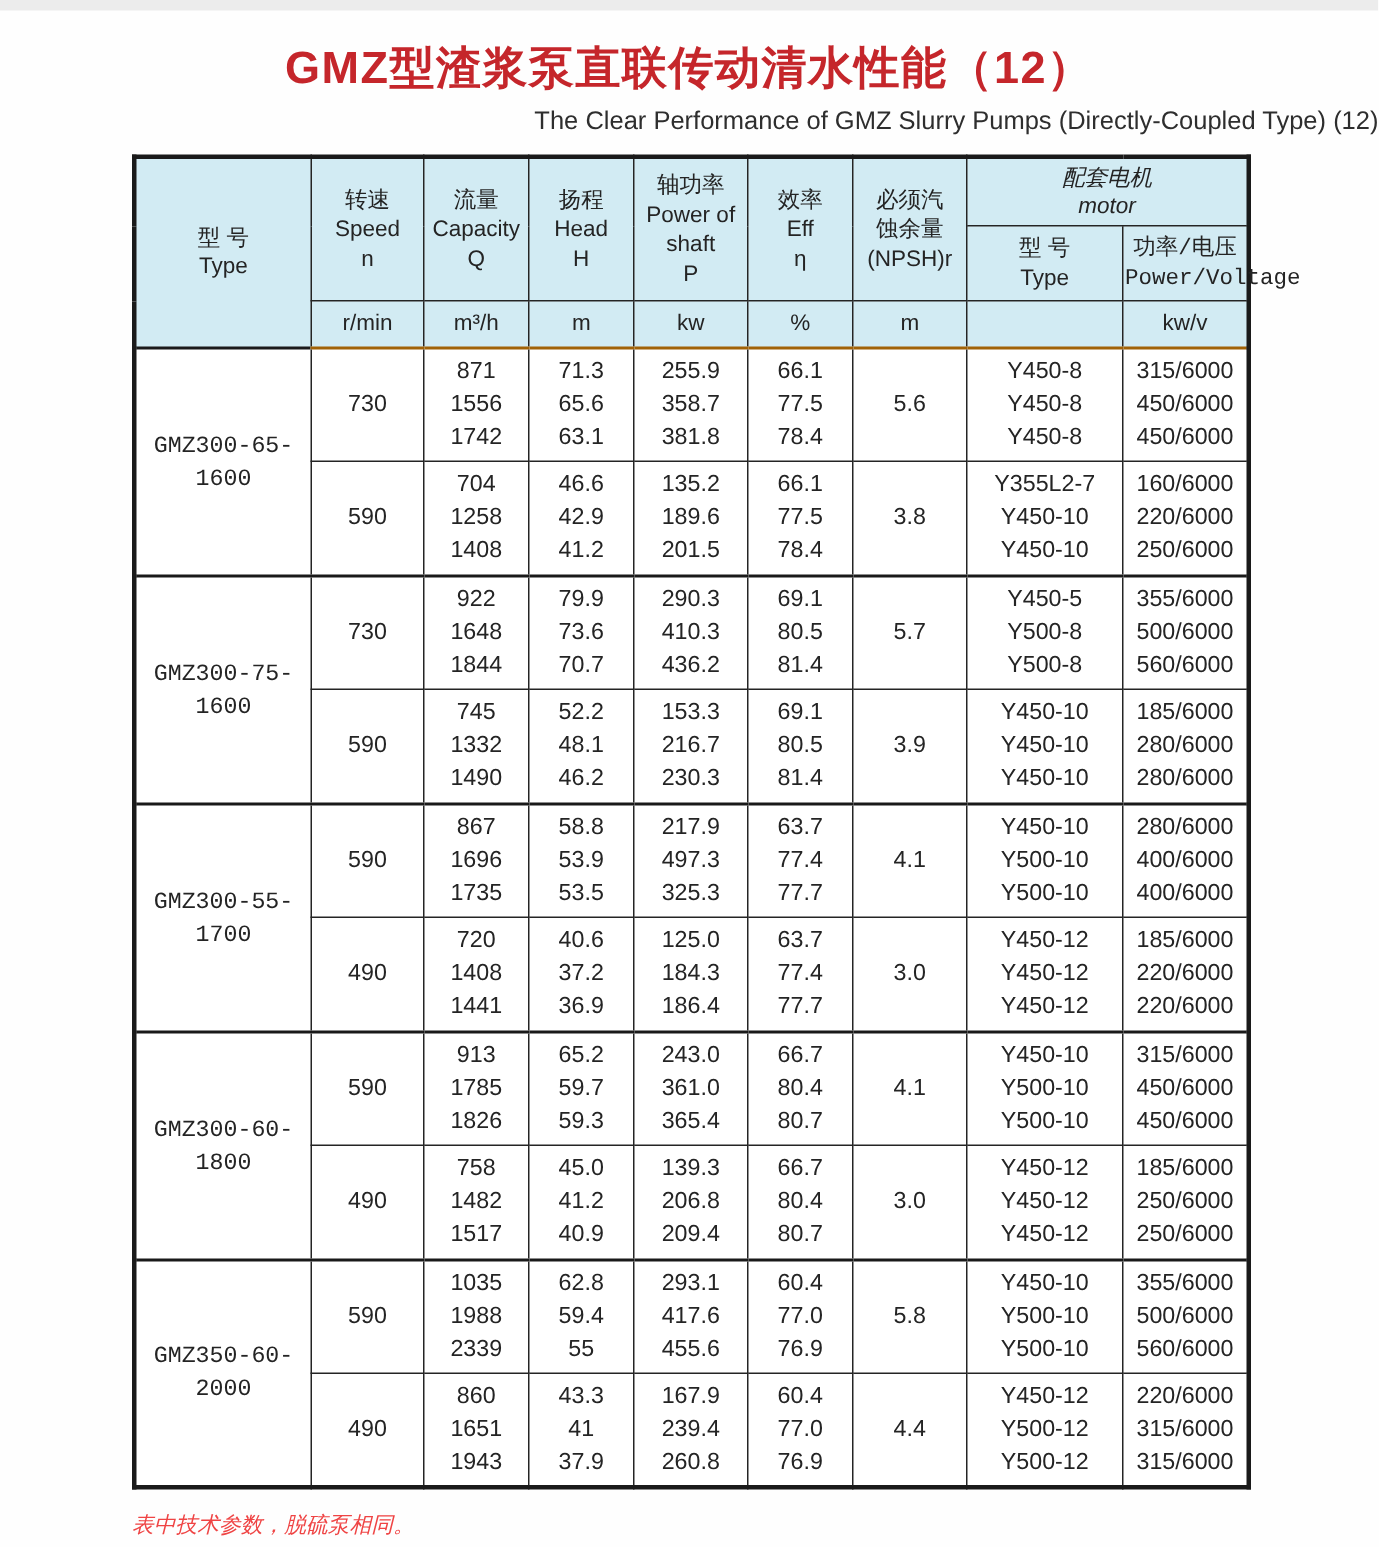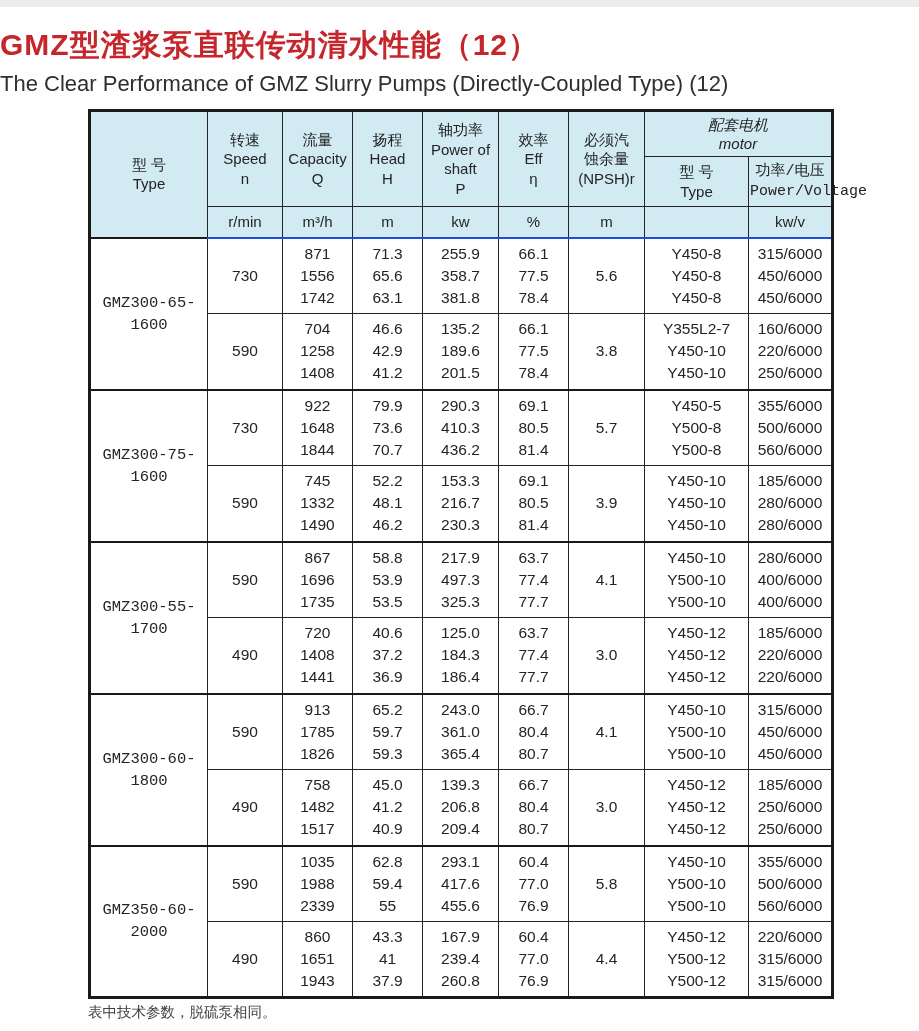--- a/index.html
+++ b/index.html
@@ -7,29 +7,30 @@
   body {
     width: 919px; height: 1031px;
     background: #fdfdfd;
     font-family: "Liberation Sans", "DejaVu Sans", sans-serif;
     color: #242424;
   }
   .page { position: relative; width: 919px; height: 1031px; background: #fefefe; overflow: hidden; }
   .top-strip { height: 7px; background: #ececec; }
   .title {
     margin-top: 18px;
+    text-align: center;
     font-size: 30px;
     font-weight: bold;
     letter-spacing: 1px;
     color: #c5262b;
   }
   .subtitle {
     margin-top: 5px;
-    text-align: left;
-    font-size: 22px;
+    text-align: right;
+    font-size: 17px;
     color: #2e2e2e;
   }
   .tbl-wrap { width: 743px; margin: 12px auto 0 auto; }
   table.perf {
     width: 743px;
     table-layout: fixed;
     border-collapse: collapse;
     border: 3px solid #1a1a1a;
   }
   table.perf th, table.perf td {
@@ -42,35 +43,36 @@
   table.perf thead th {
     background: #d2ebf3;
     font-weight: normal;
     font-size: 15px;
     line-height: 1.3;
   }
   th.h-row1 { height: 96px; }
   th.motor-group { height: 46px; font-style: italic; }
   th.motor-sub { height: 50px; }
   th.motor-power-h { font-size: 13.5px; font-family: Liberation Mono, monospace; }
-  tr.units-row th { height: 31px; font-size: 15px; border-bottom: 2px solid #1d4ed8; }
+  tr.units-row th { height: 31px; font-size: 15px; border-bottom: 2px solid #a16207; }
   table.perf tbody td {
     background: #ffffff;
     font-size: 15.5px;
     line-height: 1.42;
     height: 76px;
   }
   td.type-cell { font-size: 15px; font-family: Liberation Mono, monospace; }
   tr.block-first td { border-top: 2.5px solid #1a1a1a; }
   .footnote {
     width: 743px;
-    margin: 4px auto 0 auto;
+    margin: 14px auto 0 auto;
     text-align: left;
     font-size: 14.5px;
-    color: #404040;
+    color: #ef4444;
+    font-style: italic;
   }
 </style>
 </head>
 <body>
 
 <div class="page">
   <div class="top-strip"></div>
 
   <div class="title">GMZ型渣浆泵直联传动清水性能（12）</div>
   <div class="subtitle">The Clear Performance of GMZ Slurry Pumps (Directly-Coupled Type) (12)</div>

